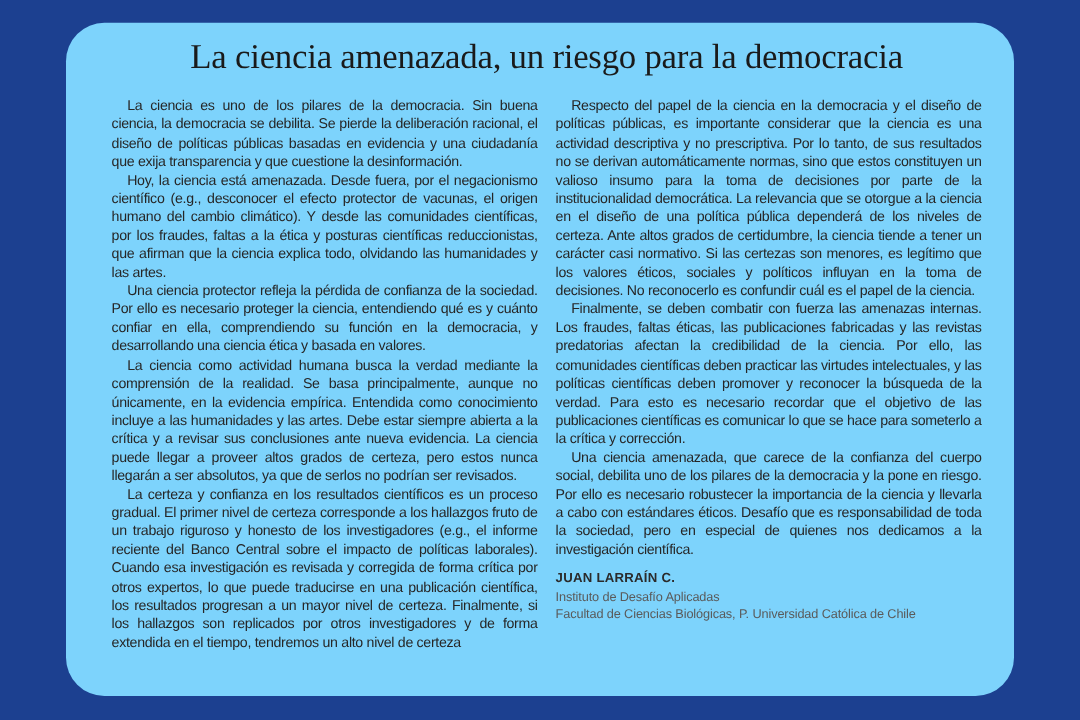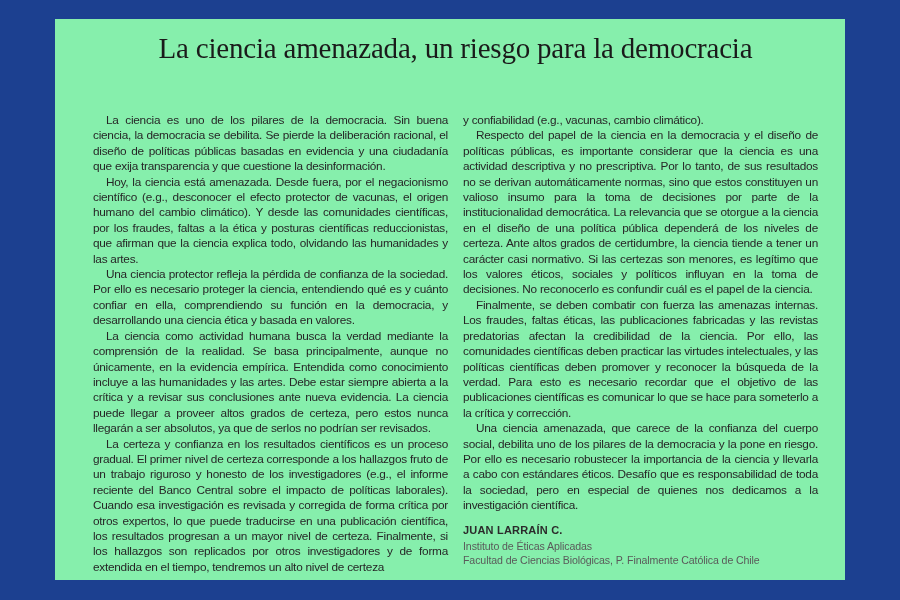--- a/index.html
+++ b/index.html
@@ -35,21 +35,20 @@
     white-space: nowrap;
     letter-spacing: -0.2px;
   }
   .columns {
     display: flex;
     gap: 15px;
   }
   .col {
     flex: 1 1 0;
     min-width: 0;
-    margin-top: 32px;
   }
   .col p {
     margin: 0;
     font-size: 11.8px;
     line-height: 15.4px;
     color: #262626;
     letter-spacing: -0.25px;
     text-align: justify;
     text-indent: 13px;
     hyphens: auto;
@@ -71,40 +70,39 @@
   .byline .affil {
     font-size: 10.6px;
     line-height: 14px;
     color: #5a5a5a;
     letter-spacing: -0.1px;
   }
 </style>
 </head>
 <body style="background: rgb(28, 64, 144);">
 
-<div class="card" style="background: #86efac;">
+<div class="card" style="background: #7dd3fc; border-radius: 32px;">
   <h1 class="headline">La ciencia amenazada, un riesgo para la democracia</h1>
 
   <div class="columns">
     <div class="col">
         <p>La ciencia es uno de los pilares de la democracia. Sin buena ciencia, la democracia se debilita. Se pierde la deliberación racional, el diseño de políticas públicas basadas en evidencia y una ciudadanía que exija transparencia y que cuestione la desinformación.</p>
         <p>Hoy, la ciencia está amenazada. Desde fuera, por el negacionismo científico (e.g., desconocer el efecto protector de vacunas, el origen humano del cambio climático). Y desde las comunidades científicas, por los fraudes, faltas a la ética y posturas científicas reduccionistas, que afirman que la ciencia explica todo, olvidando las humanidades y las artes.</p>
         <p>Una ciencia protector refleja la pérdida de confianza de la sociedad. Por ello es necesario proteger la ciencia, entendiendo qué es y cuánto confiar en ella, comprendiendo su función en la democracia, y desarrollando una ciencia ética y basada en valores.</p>
         <p>La ciencia como actividad humana busca la verdad mediante la comprensión de la realidad. Se basa principalmente, aunque no únicamente, en la evidencia empírica. Entendida como conocimiento incluye a las humanidades y las artes. Debe estar siempre abierta a la crítica y a revisar sus conclusiones ante nueva evidencia. La ciencia puede llegar a proveer altos grados de certeza, pero estos nunca llegarán a ser absolutos, ya que de serlos no podrían ser revisados.</p>
         <p>La certeza y confianza en los resultados científicos es un proceso gradual. El primer nivel de certeza corresponde a los hallazgos fruto de un trabajo riguroso y honesto de los investigadores (e.g., el informe reciente del Banco Central sobre el impacto de políticas laborales). Cuando esa investigación es revisada y corregida de forma crítica por otros expertos, lo que puede traducirse en una publicación científica, los resultados progresan a un mayor nivel de certeza. Finalmente, si los hallazgos son replicados por otros investigadores y de forma extendida en el tiempo, tendremos un alto nivel de certeza</p>
       </div>
 
     <div class="col">
       <div>
-          <p class="cont">y confiabilidad (e.g., vacunas, cambio climático).</p>
           <p>Respecto del papel de la ciencia en la democracia y el diseño de políticas públicas, es importante considerar que la ciencia es una actividad descriptiva y no prescriptiva. Por lo tanto, de sus resultados no se derivan automáticamente normas, sino que estos constituyen un valioso insumo para la toma de decisiones por parte de la institucionalidad democrática. La relevancia que se otorgue a la ciencia en el diseño de una política pública dependerá de los niveles de certeza. Ante altos grados de certidumbre, la ciencia tiende a tener un carácter casi normativo. Si las certezas son menores, es legítimo que los valores éticos, sociales y políticos influyan en la toma de decisiones. No reconocerlo es confundir cuál es el papel de la ciencia.</p>
           <p>Finalmente, se deben combatir con fuerza las amenazas internas. Los fraudes, faltas éticas, las publicaciones fabricadas y las revistas predatorias afectan la credibilidad de la ciencia. Por ello, las comunidades científicas deben practicar las virtudes intelectuales, y las políticas científicas deben promover y reconocer la búsqueda de la verdad. Para esto es necesario recordar que el objetivo de las publicaciones científicas es comunicar lo que se hace para someterlo a la crítica y corrección.</p>
           <p>Una ciencia amenazada, que carece de la confianza del cuerpo social, debilita uno de los pilares de la democracia y la pone en riesgo. Por ello es necesario robustecer la importancia de la ciencia y llevarla a cabo con estándares éticos. Desafío que es responsabilidad de toda la sociedad, pero en especial de quienes nos dedicamos a la investigación científica.</p>
         </div>
 
       <div class="byline">
         <div class="author">JUAN LARRAÍN C.</div>
-        <div class="affil">Instituto de Éticas Aplicadas</div>
-        <div class="affil">Facultad de Ciencias Biológicas, P. Finalmente Católica de Chile</div>
+        <div class="affil">Instituto de Desafío Aplicadas</div>
+        <div class="affil">Facultad de Ciencias Biológicas, P. Universidad Católica de Chile</div>
       </div>
     </div>
   </div>
 </div>
 
 </body></html>

